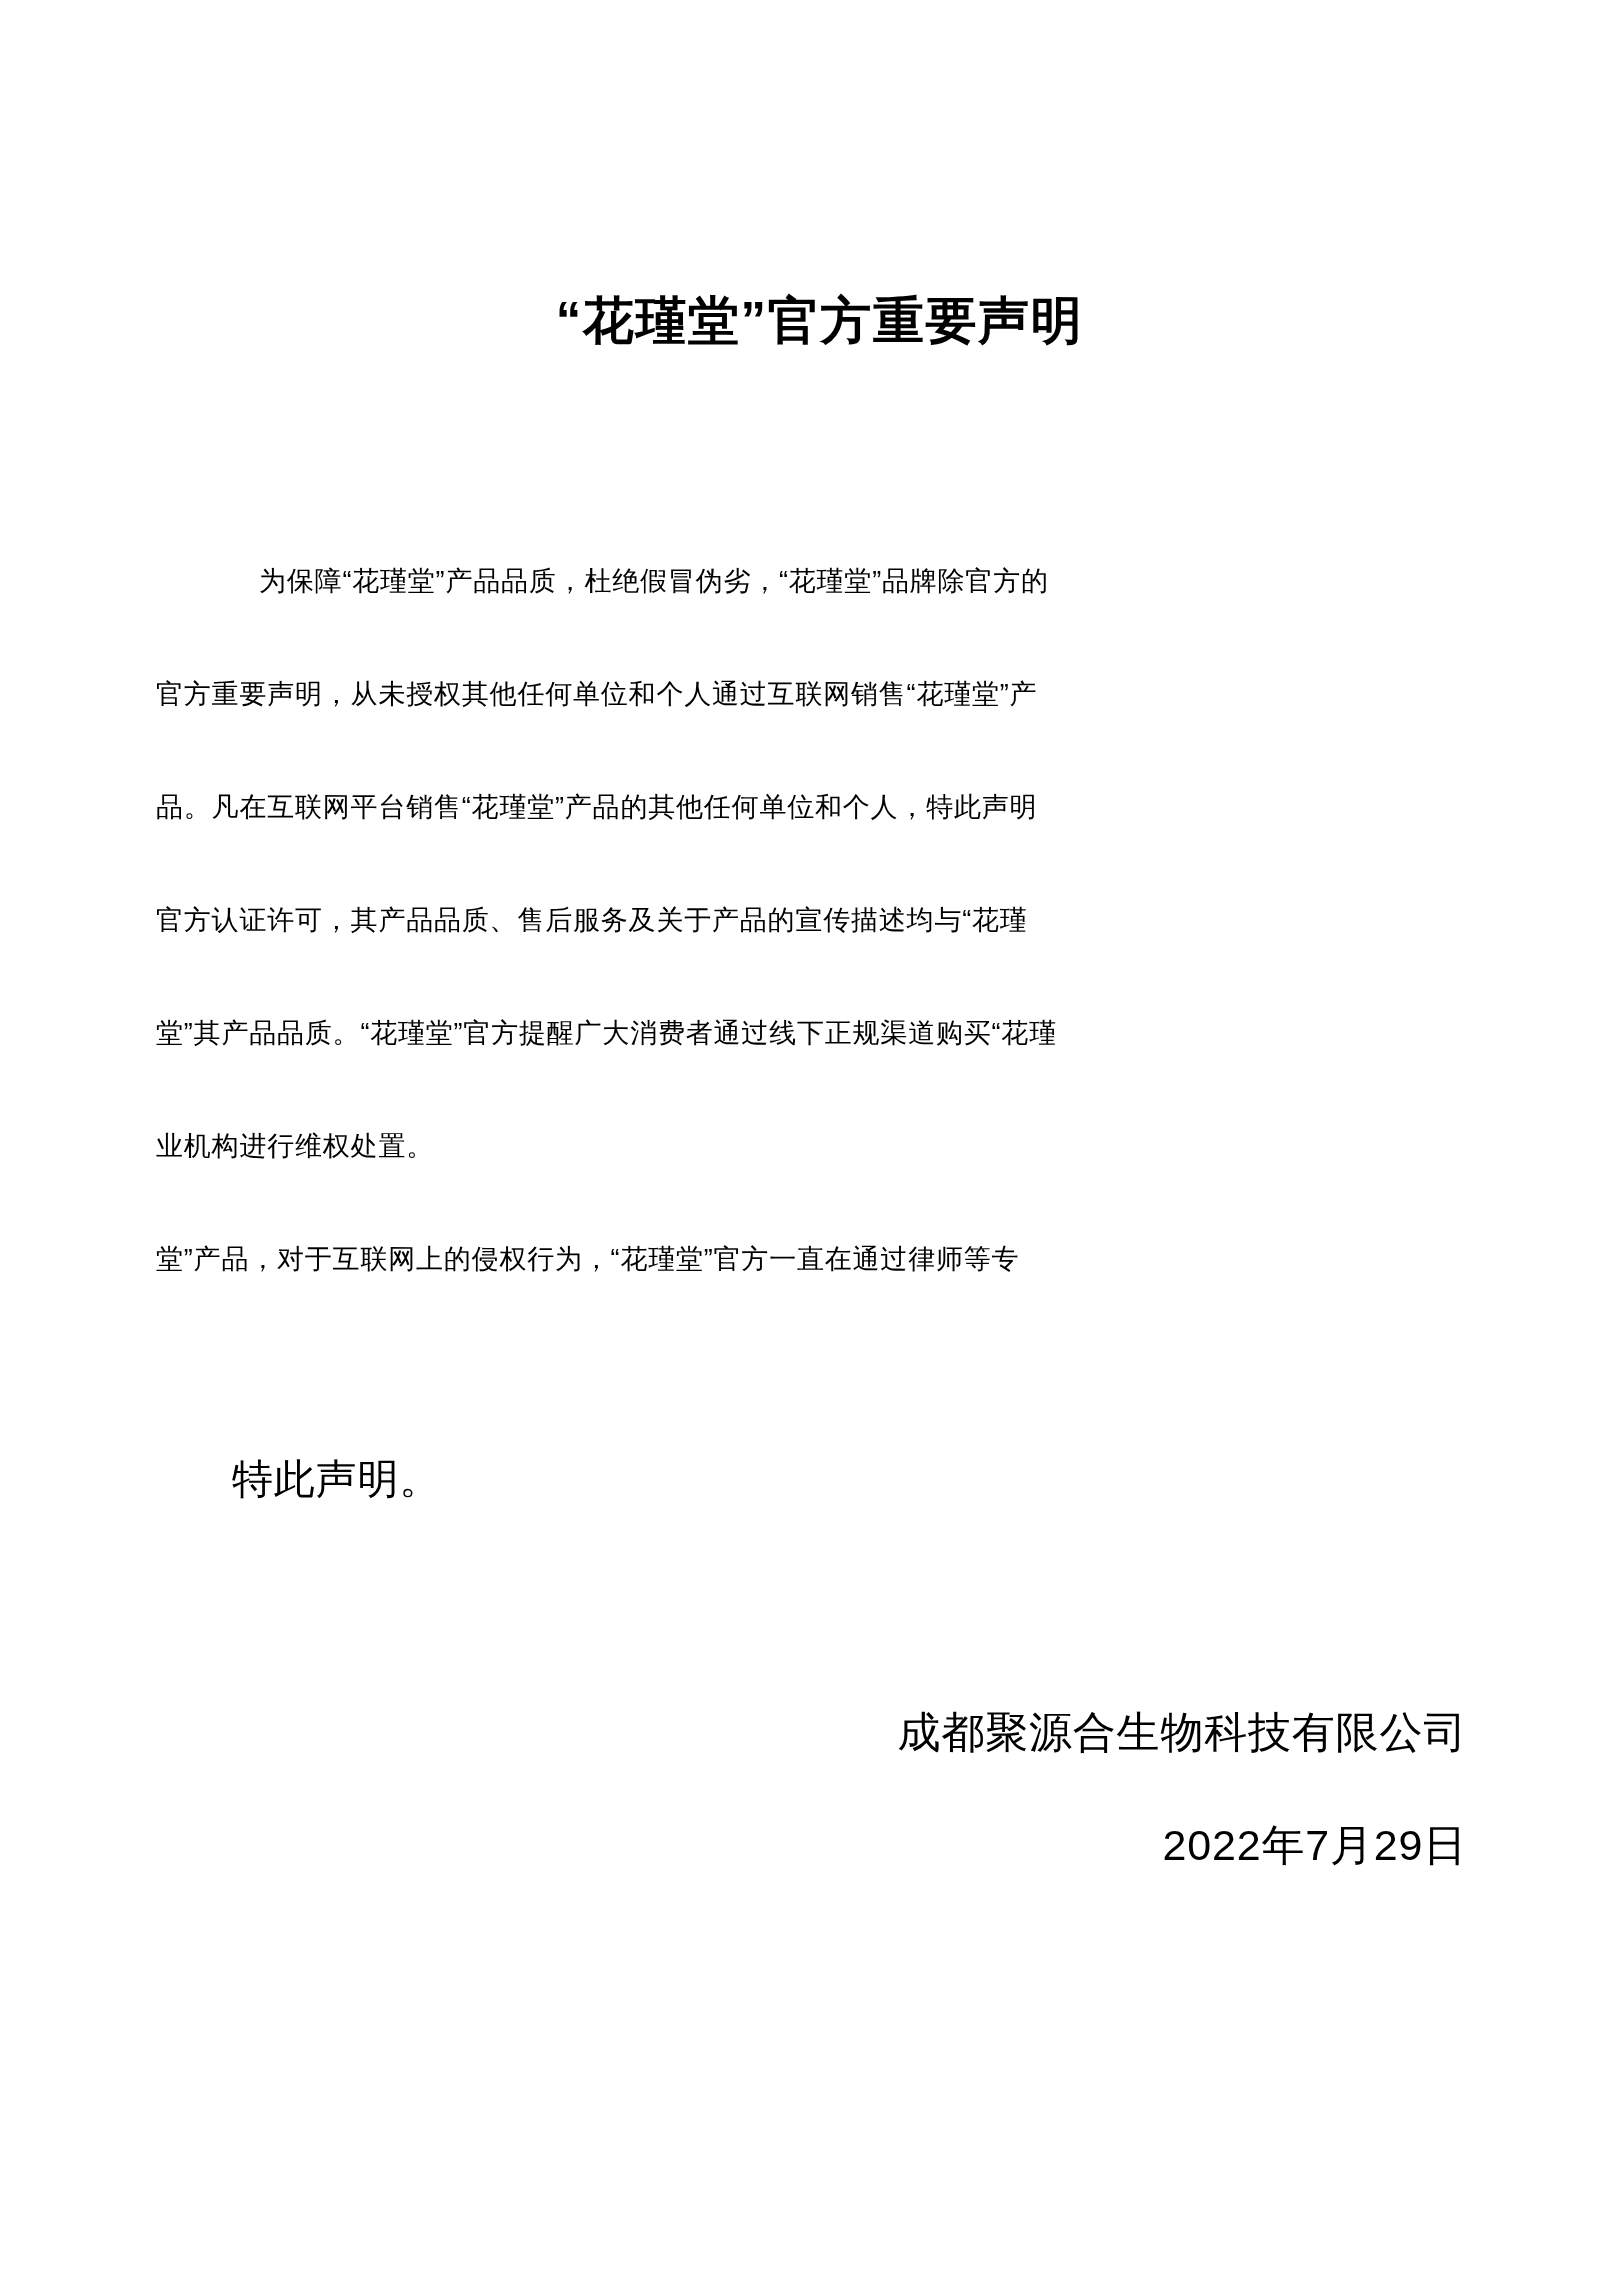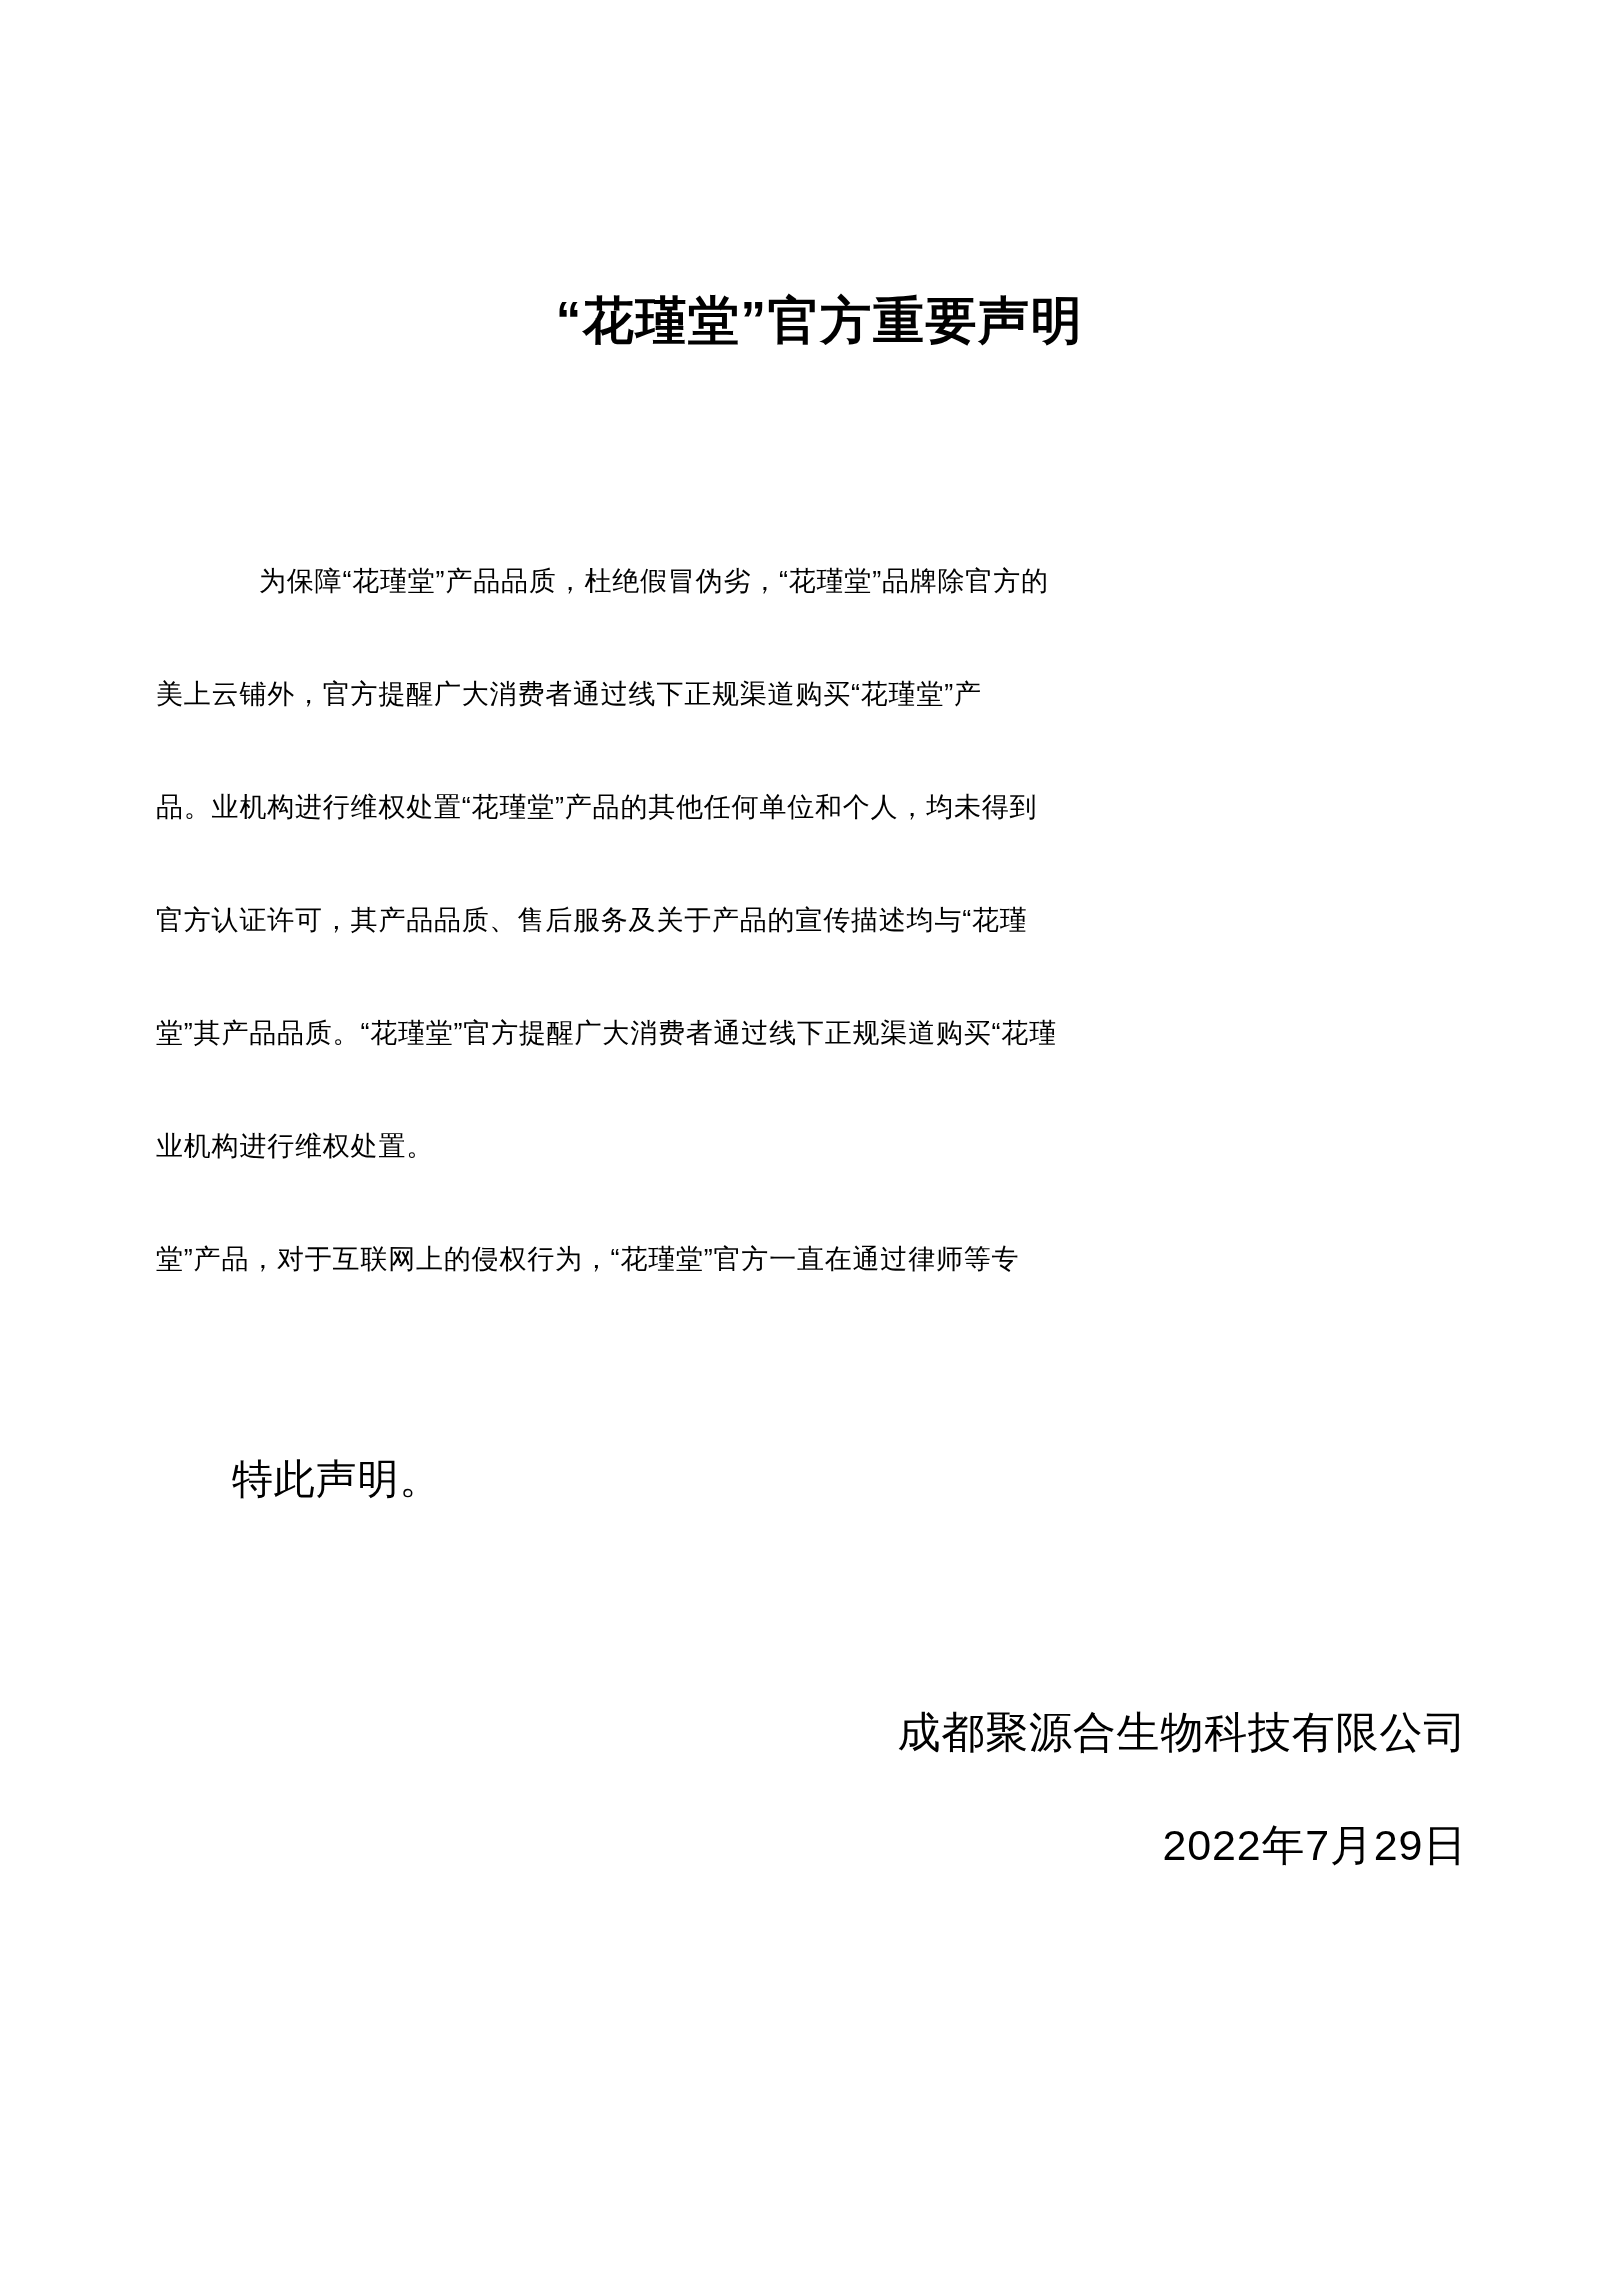--- a/index.html
+++ b/index.html
@@ -74,22 +74,22 @@
 </style>
 </head>
 <body>
 
 <div class="page">
 
   <div class="doc-title">“花瑾堂”官方重要声明</div>
 
   <div class="body-paragraph">
     <div class="body-line first">为保障“花瑾堂”产品品质，杜绝假冒伪劣，“花瑾堂”品牌除官方的</div>
-    <div class="body-line">美上云铺外，官方提醒广大消费者通过线下正规渠道购买“花瑾堂”产</div>
-    <div class="body-line">品。业机构进行维权处置“花瑾堂”产品的其他任何单位和个人，均未得到</div>
+    <div class="body-line">官方重要声明，从未授权其他任何单位和个人通过互联网销售“花瑾堂”产</div>
+    <div class="body-line">品。凡在互联网平台销售“花瑾堂”产品的其他任何单位和个人，特此声明</div>
     <div class="body-line">官方认证许可，其产品品质、售后服务及关于产品的宣传描述均与“花瑾</div>
     <div class="body-line">堂”其产品品质。“花瑾堂”官方提醒广大消费者通过线下正规渠道购买“花瑾</div>
     <div class="body-line">业机构进行维权处置。</div>
     <div class="body-line">堂”产品，对于互联网上的侵权行为，“花瑾堂”官方一直在通过律师等专</div>
   </div>
 
   <div class="closing-line">特此声明。</div>
 
   <div class="signature-block">
     <div class="signature-company">成都聚源合生物科技有限公司</div>

